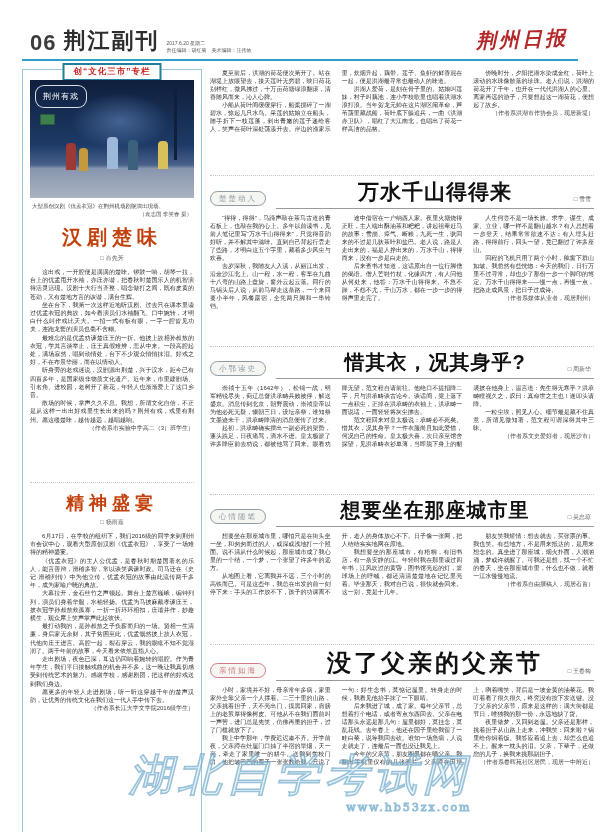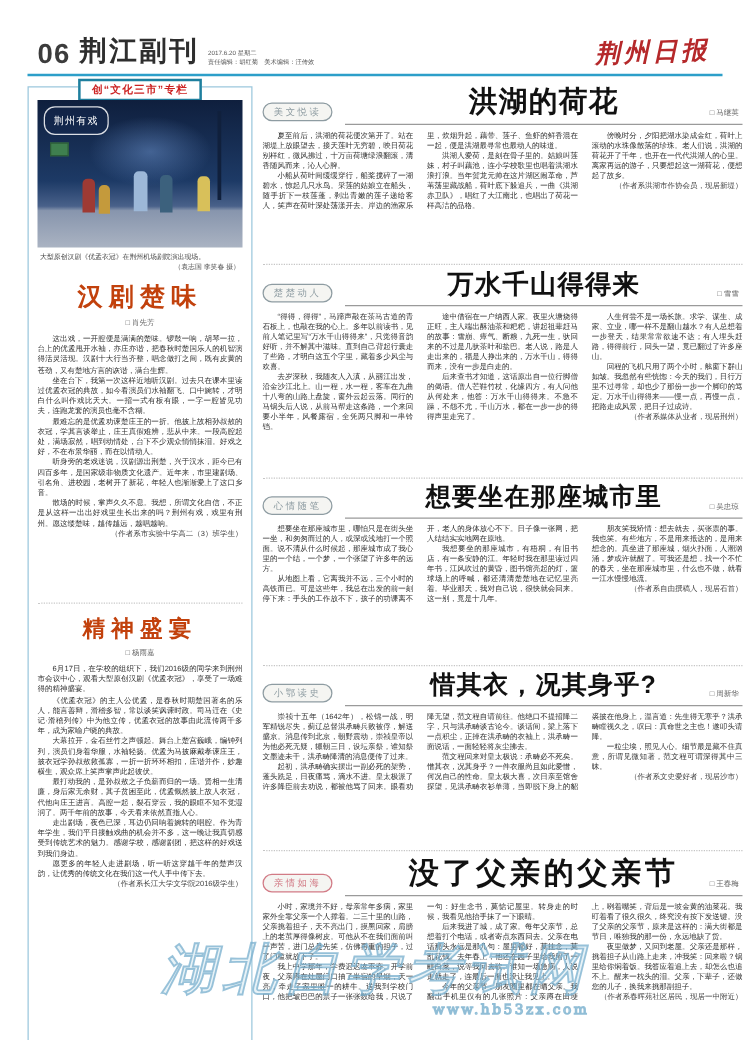--- a/index.html
+++ b/index.html
@@ -1,21 +1,21 @@
 <!DOCTYPE html>
 <html><head>
 <meta charset="utf-8">
 <style>
   * { margin:0; padding:0; box-sizing:border-box; }
   html,body { background:#ffffff; }
   body { font-family:"Liberation Sans", sans-serif; }
   .page { position:relative; width:600px; height:832px; background:#fff; overflow:hidden; margin:0 auto; }
 
   
-  .masthead { display:flex; justify-content:space-between; align-items:center; padding:26px 24px 0 30px; }
+  .masthead { display:flex; justify-content:space-between; align-items:flex-start; padding:26px 24px 0 30px; }
   .mh-left { display:flex; align-items:flex-end; gap:7px; }
   .pageno { font-size:22px; font-weight:bold; color:#3c3c3c; letter-spacing:1px; }
   .section-title { font-size:22px; font-weight:bold; color:#2e2e2e; letter-spacing:2px; }
   .mh-meta { font-size:5px; color:#555; line-height:7px; padding-bottom:2px; }
   .logo { font-family:"DejaVu Serif", serif; font-style:italic; font-weight:bold; font-size:20px;
           color:#b5282a; letter-spacing:3px; transform:rotate(-2deg); padding-right:8px; }
   .header-rule { height:2px; background:#2d9fc9; margin:3px 22px 0 22px; }
 
   
   .content { display:flex; gap:8px; padding:8px 6px 0 22px; }
@@ -131,27 +131,20 @@
               <p>愿更多的年轻人走进剧场，听一听这穿越千年的楚声汉韵，让优秀的传统文化在我们这一代人手中传下去。</p>
               <p class="endnote">（作者系长江大学文学院2016级学生）</p>
             </div>
   </article>
 </div>
     </aside>
 
     <main class="maincol">
       <div id="bands">
   <section class="band">
-    <div class="band-head">
-      <span class="oval" style="color: rgb(142, 156, 162);">美文悦读</span>
-      <div class="head-main">
-        <span class="band-title" style="font-size: 23px; letter-spacing: 1px;">洪湖的荷花</span>
-        <span class="band-byline">□ 马继英</span>
-      </div>
-    </div>
     <div class="cols band-body" style="height: 100px;">
               <p>夏至前后，洪湖的荷花便次第开了。站在湖堤上放眼望去，接天莲叶无穷碧，映日荷花别样红，微风拂过，十万亩荷塘绿浪翻滚，清香随风而来，沁人心脾。</p>
               <p>小船从荷叶间缓缓穿行，船桨搅碎了一湖碧水，惊起几只水鸟。采莲的姑娘立在船头，随手折下一枝莲蓬，剥出青嫩的莲子递给客人，笑声在荷叶深处荡漾开去。岸边的渔家乐里，炊烟升起，藕带、莲子、鱼虾的鲜香混在一起，便是洪湖最寻常也最动人的味道。</p>
               <p>洪湖人爱荷，是刻在骨子里的。姑娘叫莲妹，村子叫藕池，连小学校歌里也唱着洪湖水浪打浪。当年贺龙元帅在这片湖区闹革命，芦苇荡里藏战船，荷叶底下躲追兵，一曲《洪湖赤卫队》，唱红了大江南北，也唱出了荷花一样高洁的品格。</p>
               <p>傍晚时分，夕阳把湖水染成金红，荷叶上滚动的水珠像散落的珍珠。老人们说，洪湖的荷花开了千年，也开在一代代洪湖人的心里。离家再远的游子，只要想起这一湖荷花，便想起了故乡。</p>
               <p class="endnote">（作者系洪湖市作协会员，现居新堤）</p>
             </div>
   </section>
 
   <section class="band">
@@ -168,49 +161,49 @@
               <p>途中借宿在一户纳西人家。夜里火塘烧得正旺，主人端出酥油茶和粑粑，讲起祖辈赶马的故事：雪崩、瘴气、断粮，九死一生，驮回来的不过是几驮茶叶和盐巴。老人说，路是人走出来的，福是人挣出来的，万水千山，得得而来，没有一步是白走的。</p>
               <p>后来查书才知道，这话原出自一位行脚僧的偈语。僧人芒鞋竹杖，化缘四方，有人问他从何处来，他答：万水千山得得来。不急不躁，不怨不尤，千山万水，都在一步一步的得得声里走完了。</p>
               <p>人生何尝不是一场长旅。求学、谋生、成家、立业，哪一样不是翻山越水？有人总想着一步登天，结果常常欲速不达；有人埋头赶路，得得前行，回头一望，竟已翻过了许多座山。</p>
               <p>回程的飞机只用了两个小时，舷窗下群山如皱。我忽然有些恍惚：今天的我们，日行万里不过寻常，却也少了那份一步一个脚印的笃定。万水千山得得来——慢一点，再慢一点，把路走成风景，把日子过成诗。</p>
               <p class="endnote">（作者系媒体从业者，现居荆州）</p>
             </div>
   </section>
 
   <section class="band">
     <div class="band-head">
+      <span class="oval" style="color: rgb(142, 156, 162);">小鄂读史</span>
+      <div class="head-main">
+        <span class="band-title" style="font-size: 20px; letter-spacing: 1px;">惜其衣，况其身乎?</span>
+        <span class="band-byline">□ 周新华</span>
+      </div>
+    </div>
+    <div class="cols band-body" style="height: 104px;">
+              <p>崇祯十五年（1642年），松锦一战，明军精锐尽失，蓟辽总督洪承畴兵败被俘，解送盛京。消息传到北京，朝野震动，崇祯皇帝以为他必死无疑，辍朝三日，设坛亲祭，谁知祭文墨迹未干，洪承畴降清的消息便传了过来。</p>
+              <p>起初，洪承畴确实摆出一副必死的架势，蓬头跣足，日夜痛骂，滴水不进。皇太极派了许多降臣前去劝说，都被他骂了回来。眼看劝降无望，范文程自请前往。他绝口不提招降二字，只与洪承畴谈古论今。谈话间，梁上落下一点积尘，正掉在洪承畴的衣袖上，洪承畴一面说话，一面轻轻将灰尘拂去。</p>
+              <p>范文程回来对皇太极说：承畴必不死矣。惜其衣，况其身乎？一件衣服尚且如此爱惜，何况自己的性命。皇太极大喜，次日亲至馆舍探望，见洪承畴衣衫单薄，当即脱下身上的貂裘披在他身上，温言道：先生得无寒乎？洪承畴瞠视久之，叹曰：真命世之主也！遂叩头请降。</p>
+              <p>一粒尘埃，照见人心。细节最是藏不住真意，所谓见微知著，范文程可谓深得其中三昧。</p>
+              <p class="endnote">（作者系文史爱好者，现居沙市）</p>
+            </div>
+  </section>
+
+  <section class="band">
+    <div class="band-head">
       <span class="oval" style="color: rgb(142, 156, 162);">心情随笔</span>
       <div class="head-main">
         <span class="band-title" style="font-size: 20px; letter-spacing: 1px;">想要坐在那座城市里</span>
         <span class="band-byline">□ 吴忠琼</span>
       </div>
     </div>
     <div class="cols band-body" style="height: 106px;">
               <p>想要坐在那座城市里，哪怕只是在街头坐一坐，和匆匆而过的人，或深或浅地打一个照面。说不清从什么时候起，那座城市成了我心里的一个结，一个梦，一个张望了许多年的远方。</p>
               <p>从地图上看，它离我并不远，三个小时的高铁而已。可是这些年，我总在出发的前一刻停下来：手头的工作放不下，孩子的功课离不开，老人的身体放心不下。日子像一张网，把人结结实实地网在原地。</p>
               <p>我想要坐的那座城市，有梧桐，有旧书店，有一条安静的江。年轻时我在那里读过四年书，江风吹过的黄昏，图书馆亮起的灯，篮球场上的呼喊，都还清清楚楚地在记忆里亮着。毕业那天，我对自己说，很快就会回来。这一别，竟是十几年。</p>
               <p>朋友笑我矫情：想去就去，买张票的事。我也笑。有些地方，不是用来抵达的，是用来想念的。真坐进了那座城，烟火扑面，人潮汹涌，梦或许就醒了。可我还是想，找一个不忙的春天，坐在那座城市里，什么也不做，就看一江水慢慢地流。</p>
               <p class="endnote">（作者系自由撰稿人，现居石首）</p>
-            </div>
-  </section>
-
-  <section class="band">
-    <div class="band-head">
-      <span class="oval" style="color: rgb(142, 156, 162);">小鄂读史</span>
-      <div class="head-main">
-        <span class="band-title" style="font-size: 20px; letter-spacing: 1px;">惜其衣，况其身乎?</span>
-        <span class="band-byline">□ 周新华</span>
-      </div>
-    </div>
-    <div class="cols band-body" style="height: 104px;">
-              <p>崇祯十五年（1642年），松锦一战，明军精锐尽失，蓟辽总督洪承畴兵败被俘，解送盛京。消息传到北京，朝野震动，崇祯皇帝以为他必死无疑，辍朝三日，设坛亲祭，谁知祭文墨迹未干，洪承畴降清的消息便传了过来。</p>
-              <p>起初，洪承畴确实摆出一副必死的架势，蓬头跣足，日夜痛骂，滴水不进。皇太极派了许多降臣前去劝说，都被他骂了回来。眼看劝降无望，范文程自请前往。他绝口不提招降二字，只与洪承畴谈古论今。谈话间，梁上落下一点积尘，正掉在洪承畴的衣袖上，洪承畴一面说话，一面轻轻将灰尘拂去。</p>
-              <p>范文程回来对皇太极说：承畴必不死矣。惜其衣，况其身乎？一件衣服尚且如此爱惜，何况自己的性命。皇太极大喜，次日亲至馆舍探望，见洪承畴衣衫单薄，当即脱下身上的貂裘披在他身上，温言道：先生得无寒乎？洪承畴瞠视久之，叹曰：真命世之主也！遂叩头请降。</p>
-              <p>一粒尘埃，照见人心。细节最是藏不住真意，所谓见微知著，范文程可谓深得其中三昧。</p>
-              <p class="endnote">（作者系文史爱好者，现居沙市）</p>
             </div>
   </section>
 
   <section class="band">
     <div class="band-head">
       <span class="oval" style="color: rgb(210, 123, 134);">亲情如海</span>
       <div class="head-main">
         <span class="band-title" style="font-size: 24px; letter-spacing: 3px;">没了父亲的父亲节</span>
         <span class="band-byline">□ 王春梅</span>
       </div>

